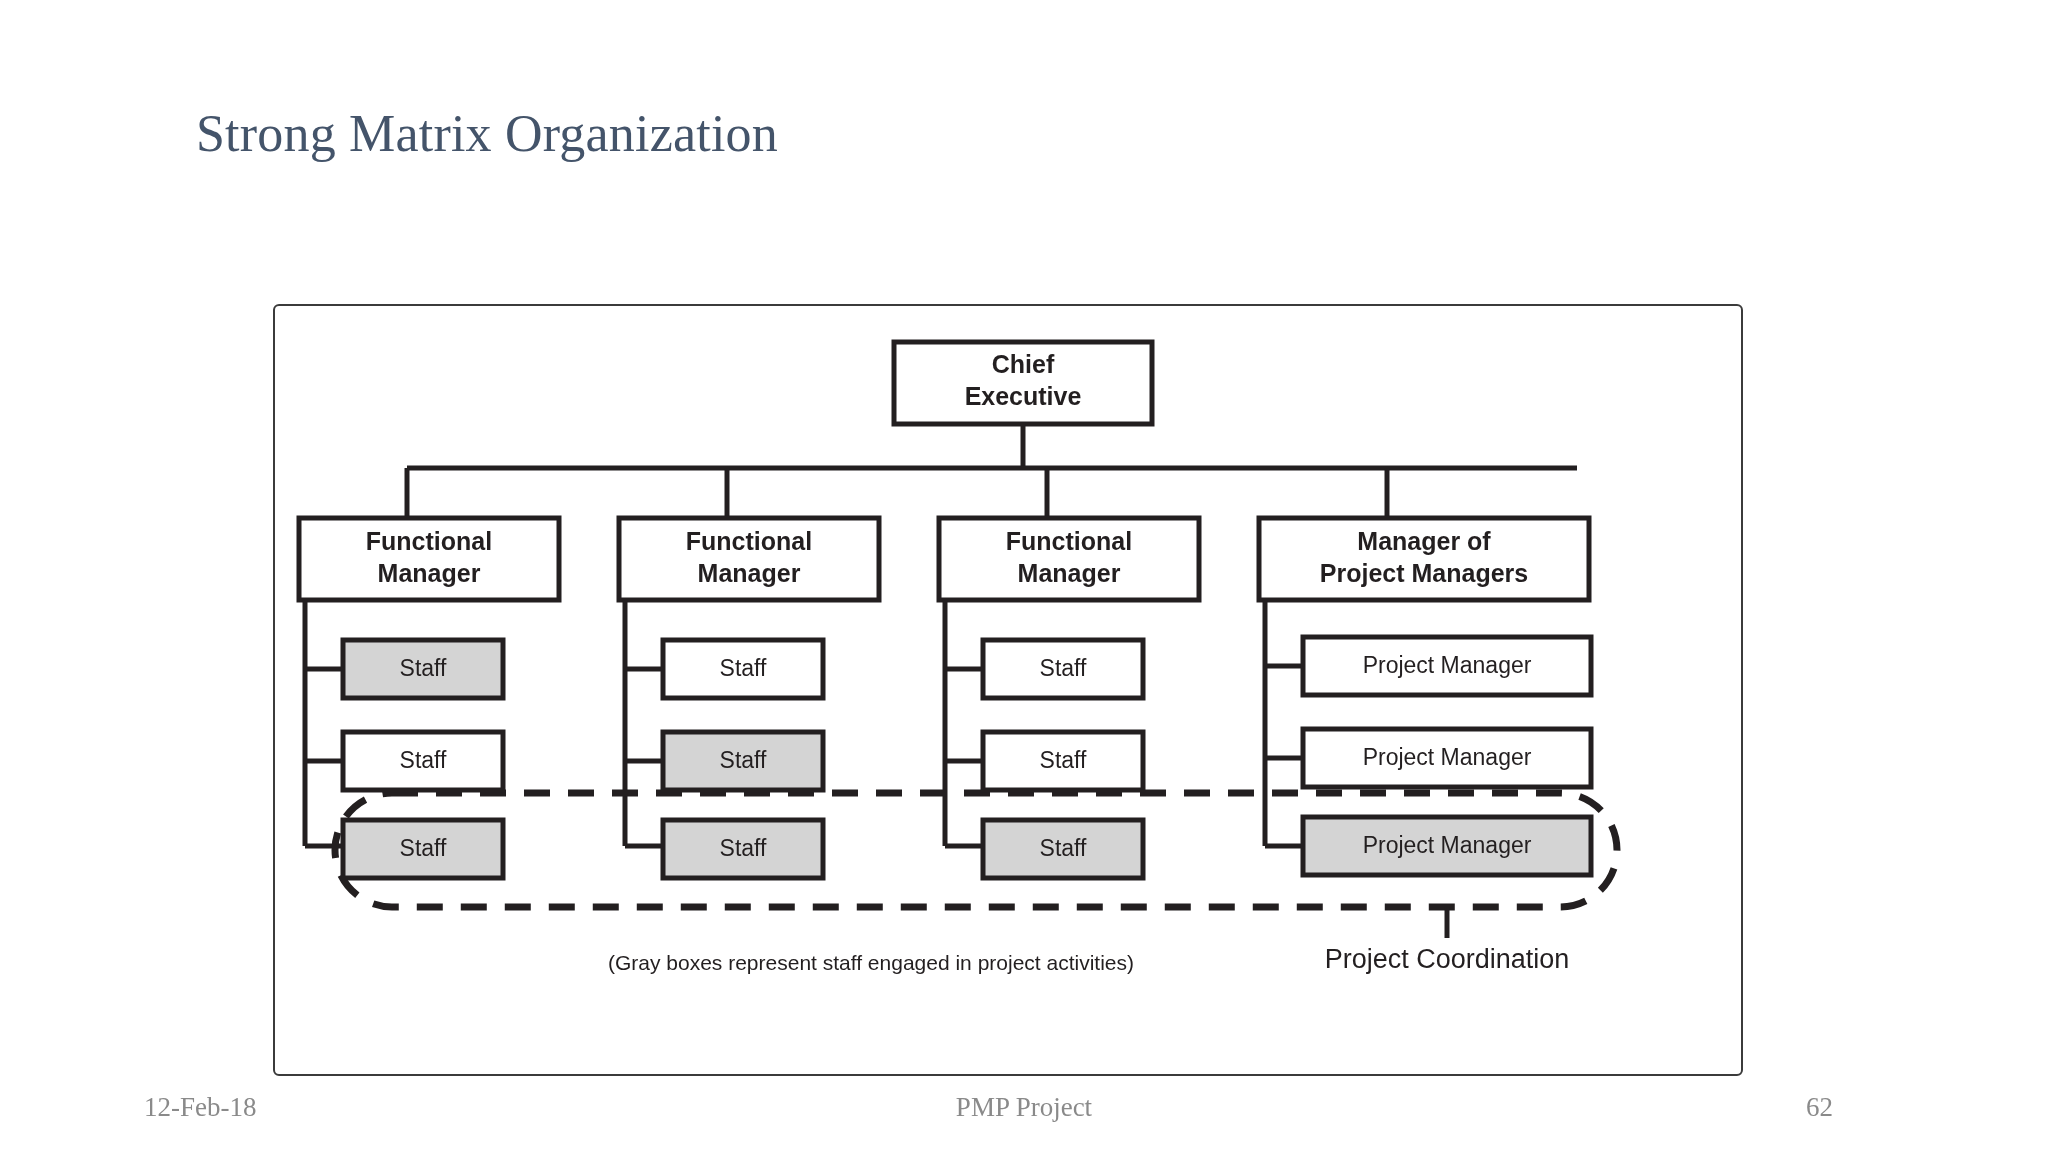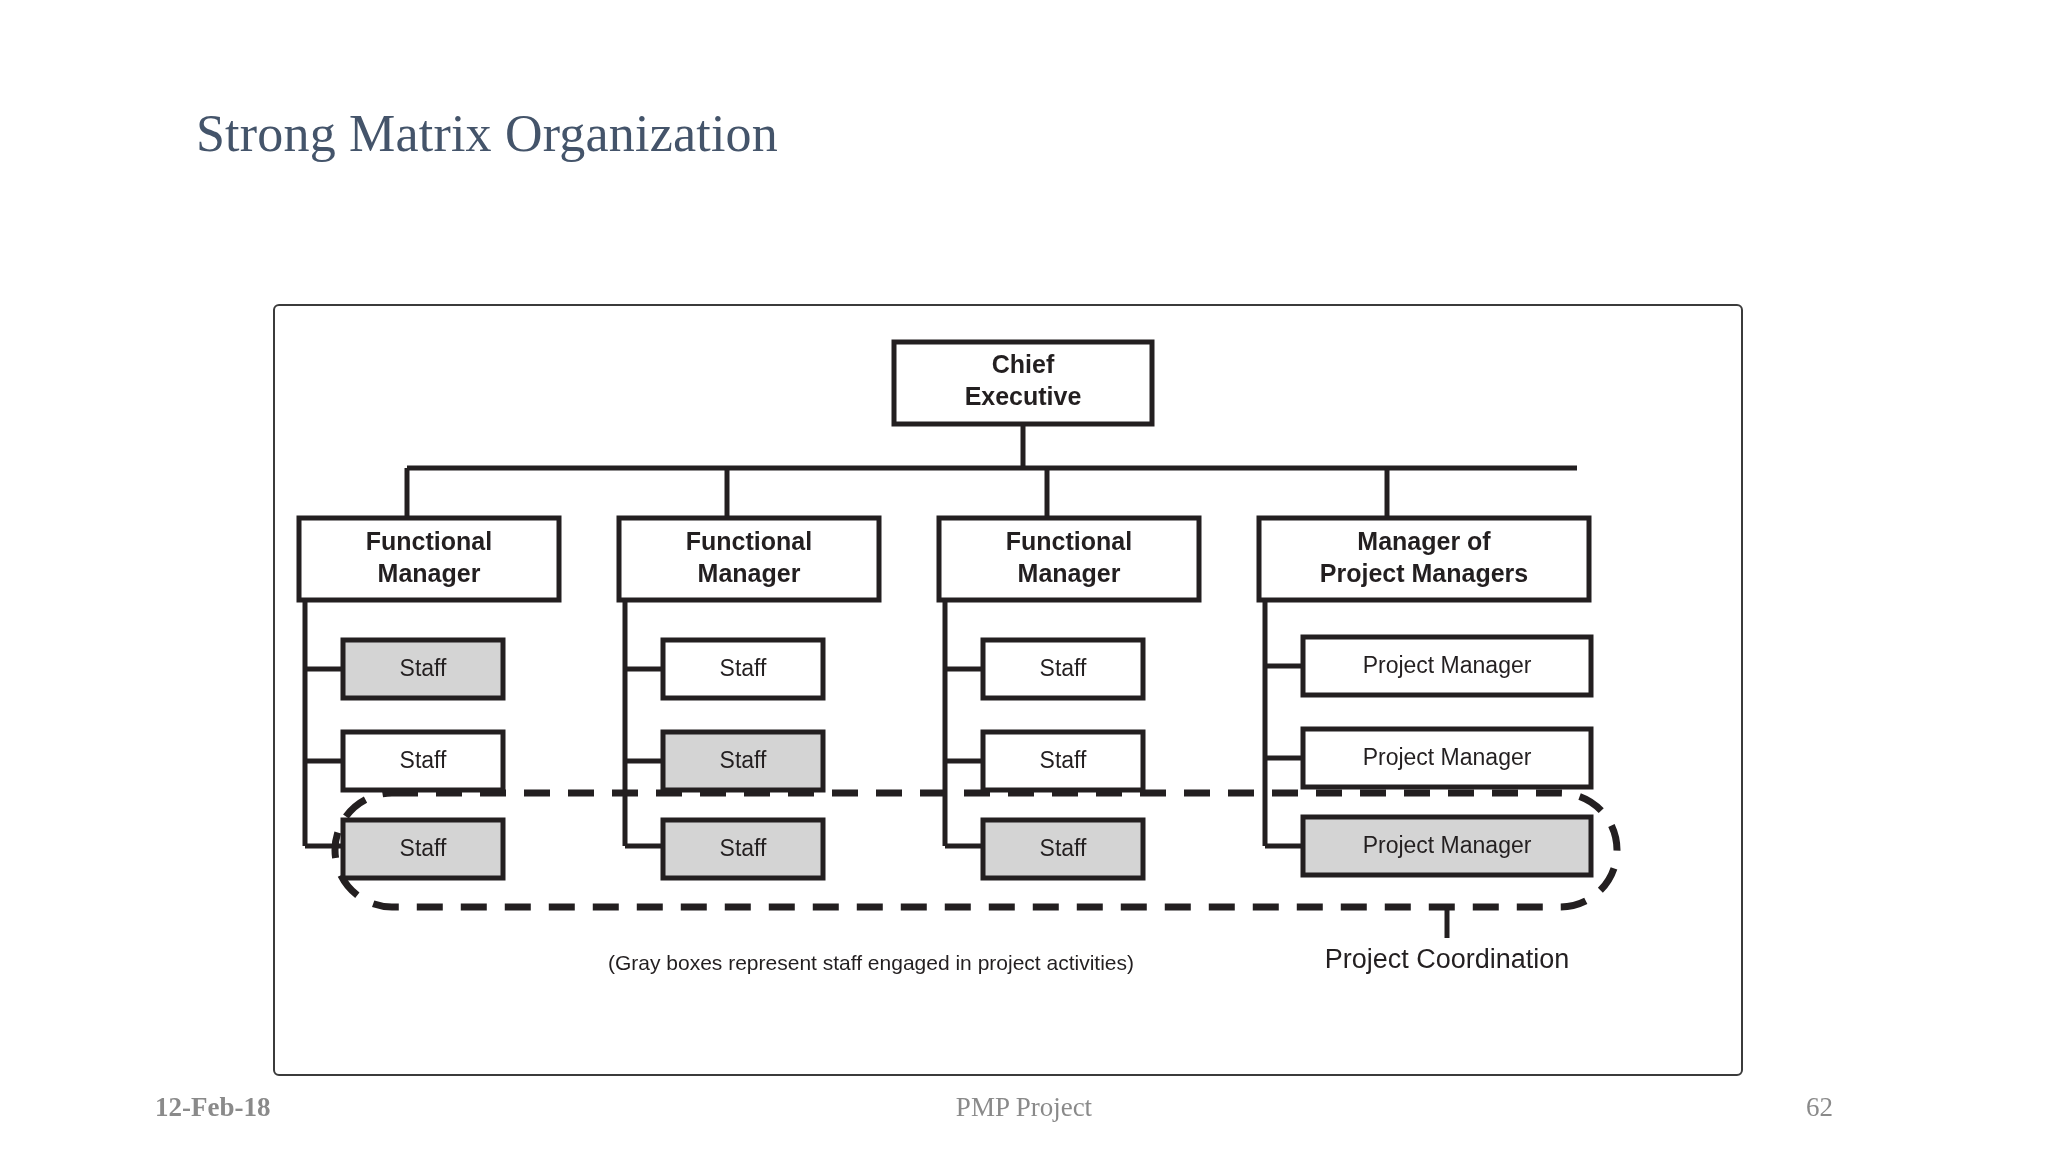--- a/index.html
+++ b/index.html
@@ -105,21 +105,21 @@
 
   
   .footer-item {
     position: absolute;
     top: 1092px;
     font-family: "Liberation Serif", serif;
     font-size: 27px;
     color: #8a8a8a;
     white-space: nowrap;
   }
-  #footer-date  { left: 155px; font-weight: bold; }
+  #footer-date  { left: 144px; }
   #footer-title { left: 0; width: 2048px; text-align: center; }
   #footer-page  { left: 1806px; }
 </style>
 </head>
 <body>
 
 <div id="slide-title">Strong Matrix Organization</div>
 
 <div id="diagram-frame">
   <svg id="org-svg" viewBox="0 0 1470 694">

